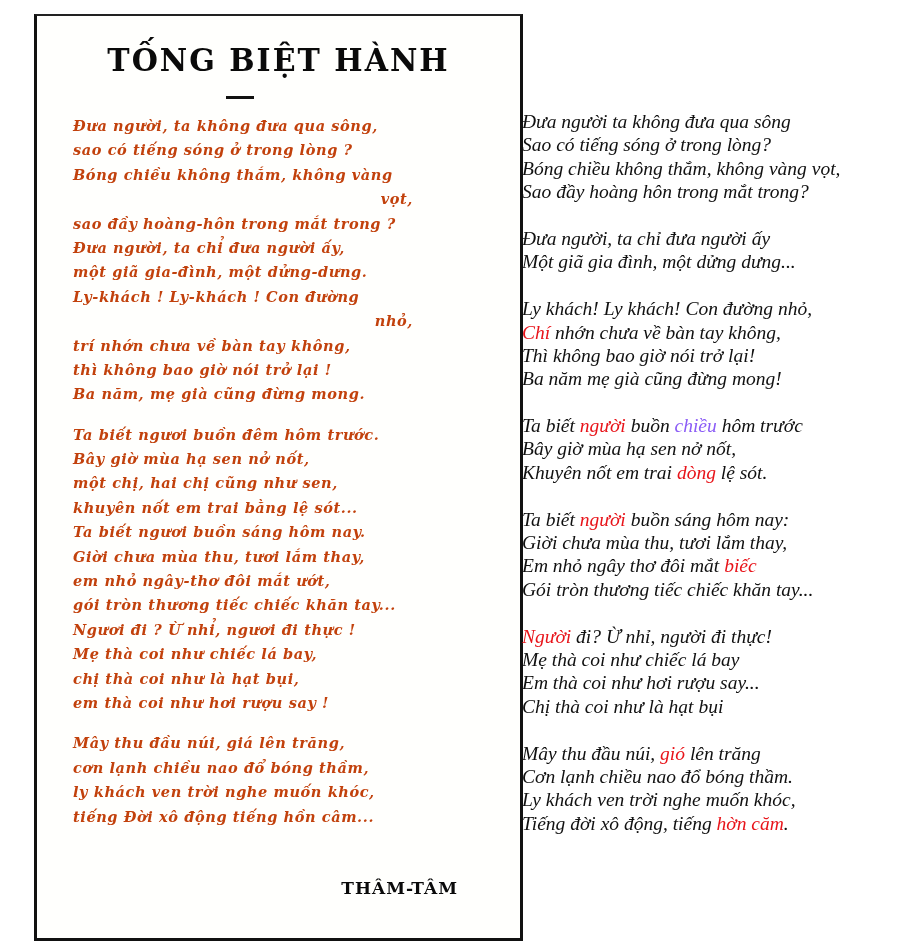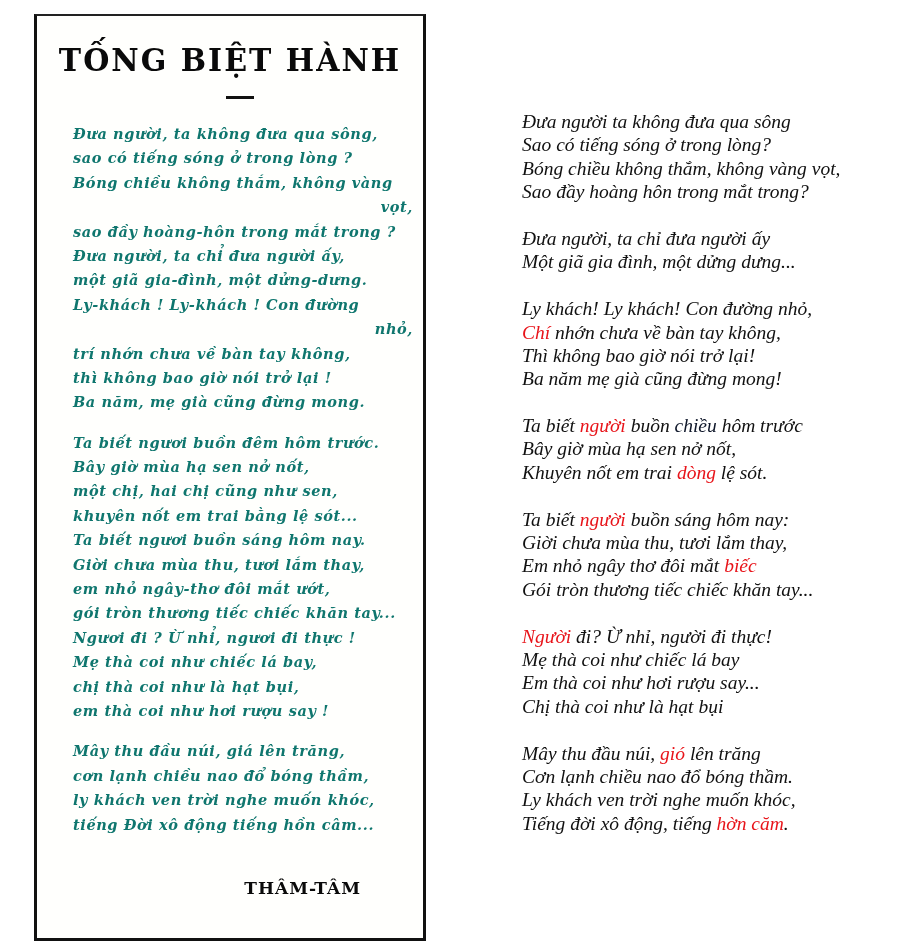--- a/index.html
+++ b/index.html
@@ -1,37 +1,37 @@
 <!DOCTYPE html>
 <html><head>
 <meta charset="utf-8">
 <style>
   html, body { margin: 0; padding: 0; }
   body {
     width: 900px; height: 949px; background: #ffffff; position: relative; overflow: hidden;
     font-family: "Liberation Serif", serif; color: #111;
   }
   .clipping {
-    position: absolute; left: 34px; top: 14px; width: 392px; height: 927px;
+    position: absolute; left: 34px; top: 14px; width: 489px; height: 927px;
     border-left: 3px solid #111; border-right: 3px solid #111; border-bottom: 3px solid #111;
     border-top: 2px solid #222;
     box-sizing: border-box; background: #fffffd;
   }
   .clip-title {
     position: absolute; left: 0; right: 0; top: 26px; text-align: center;
     font-family: "DejaVu Serif", serif; font-weight: 900; font-size: 30px;
     letter-spacing: 2px; color: #0a0a0a; transform: scaleY(1.05);
   }
   .clip-rule {
     position: absolute; left: 189px; top: 80px; width: 28px; height: 3px; background: #111;
   }
   .clip-body {
-    position: absolute; left: 36px; top: 106px; width: 340px;
+    position: absolute; left: 36px; top: 98px; width: 340px;
     font-family: "DejaVu Serif", serif; font-style: italic; font-weight: bold;
-    font-size: 14.5px; color: #0f766e;
+    font-size: 14.5px; color: #c2410c;
   }
   .clip-line { height: 24.4px; line-height: 24.4px; white-space: nowrap; letter-spacing: 0.6px; }
   .clip-line.right { text-align: right; }
   .clip-gap { height: 16px; }
   .clip-author {
     position: absolute; right: 62px; top: 862px;
     font-family: "DejaVu Serif", serif; font-weight: 900; font-size: 17px; letter-spacing: 1px; color: #0a0a0a;
   }
   .transcript {
     position: absolute; left: 502px; top: 110px; width: 390px;
@@ -89,21 +89,21 @@
     <div class="t-line"><span>Sao đầy hoàng hôn trong mắt trong?</span></div>
     <div class="t-gap"></div>
     <div class="t-line"><span>Đưa người, ta chỉ đưa người ấy</span></div>
     <div class="t-line"><span>Một giã gia đình, một dửng dưng...</span></div>
     <div class="t-gap"></div>
     <div class="t-line"><span>Ly khách! Ly khách! Con đường nhỏ,</span></div>
     <div class="t-line"><span class="red" style="color: rgb(232, 20, 26);">Chí</span><span> nhớn chưa về bàn tay không,</span></div>
     <div class="t-line"><span>Thì không bao giờ nói trở lại!</span></div>
     <div class="t-line"><span>Ba năm mẹ già cũng đừng mong!</span></div>
     <div class="t-gap"></div>
-    <div class="t-line"><span>Ta biết </span><span class="red" style="color: rgb(232, 20, 26);">người</span><span> buồn </span><span class="red" style="color: #0f172a;">chiều</span><span> hôm trước</span></div>
+    <div class="t-line"><span>Ta biết </span><span class="red" style="color: rgb(232, 20, 26);">người</span><span> buồn </span><span class="red" style="color: #8b5cf6;">chiều</span><span> hôm trước</span></div>
     <div class="t-line"><span>Bây giờ mùa hạ sen nở nốt,</span></div>
     <div class="t-line"><span>Khuyên nốt em trai </span><span class="red" style="color: rgb(232, 20, 26);">dòng</span><span> lệ sót.</span></div>
     <div class="t-gap"></div>
     <div class="t-line"><span>Ta biết </span><span class="red" style="color: rgb(232, 20, 26);">người</span><span> buồn sáng hôm nay:</span></div>
     <div class="t-line"><span>Giời chưa mùa thu, tươi lắm thay,</span></div>
     <div class="t-line"><span>Em nhỏ ngây thơ đôi mắt </span><span class="red" style="color: rgb(232, 20, 26);">biếc</span></div>
     <div class="t-line"><span>Gói tròn thương tiếc chiếc khăn tay...</span></div>
     <div class="t-gap"></div>
     <div class="t-line"><span class="red" style="color: rgb(232, 20, 26);">Người</span><span> đi? Ừ nhỉ, người đi thực!</span></div>
     <div class="t-line"><span>Mẹ thà coi như chiếc lá bay</span></div>

